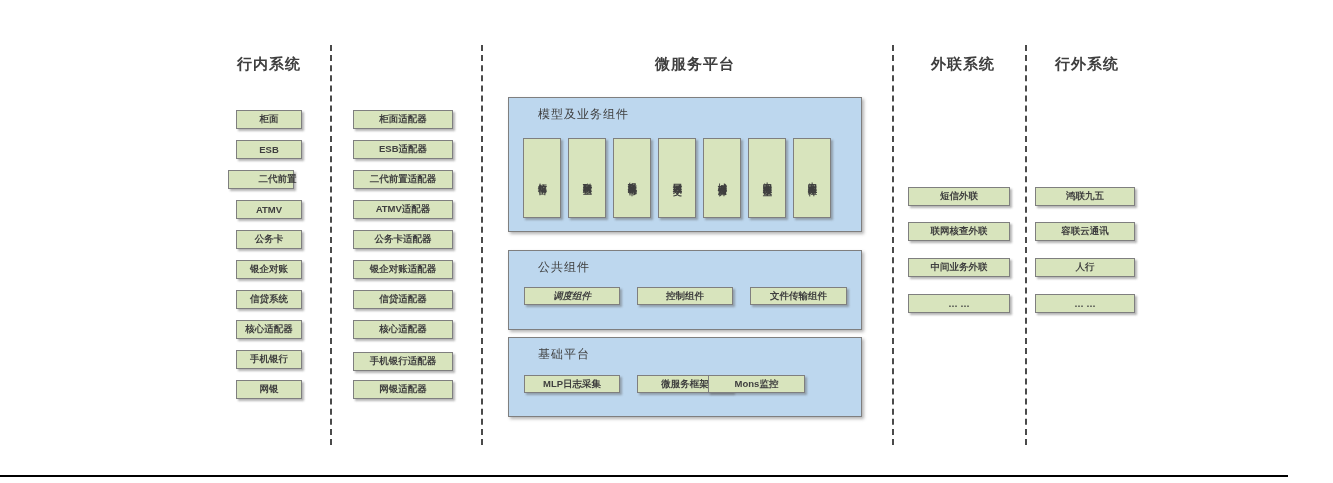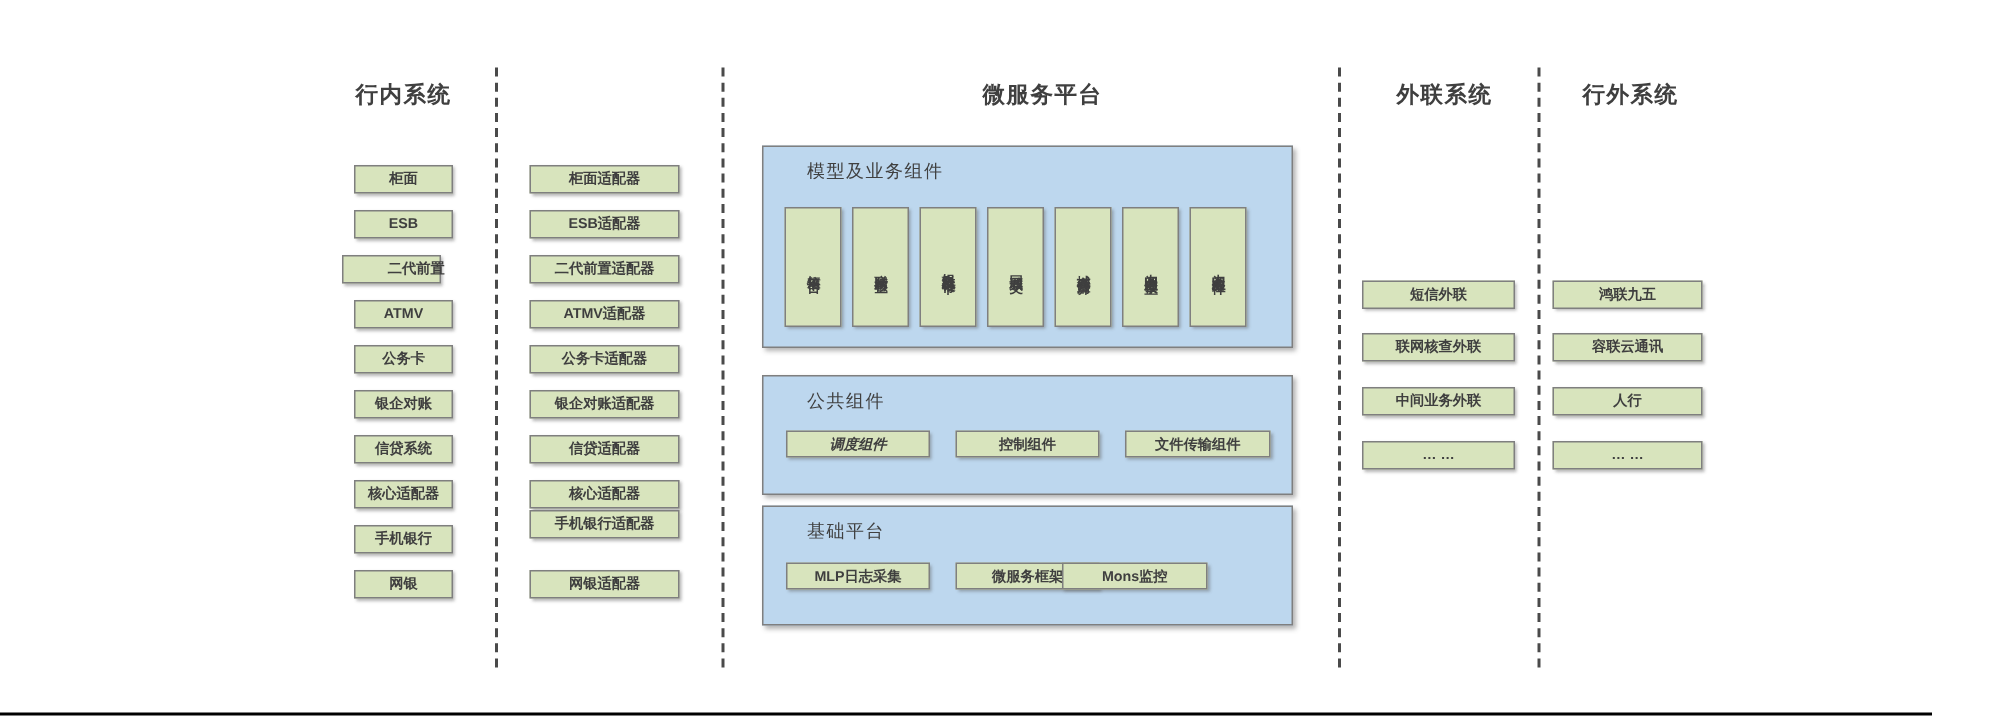--- a/index.html
+++ b/index.html
@@ -119,21 +119,21 @@
   <div class="gbox" style="left:236px; top:380px; width:66px;">网银</div>
 
   <div class="gbox" style="left:353px; top:110px; width:100px;">柜面适配器</div>
   <div class="gbox" style="left:353px; top:140px; width:100px;">ESB适配器</div>
   <div class="gbox" style="left:353px; top:170px; width:100px;">二代前置适配器</div>
   <div class="gbox" style="left:353px; top:200px; width:100px;">ATMV适配器</div>
   <div class="gbox" style="left:353px; top:230px; width:100px;">公务卡适配器</div>
   <div class="gbox" style="left:353px; top:260px; width:100px;">银企对账适配器</div>
   <div class="gbox" style="left:353px; top:290px; width:100px;">信贷适配器</div>
   <div class="gbox" style="left:353px; top:320px; width:100px;font-family:Liberation Mono, monospace;">核心适配器</div>
-  <div class="gbox" style="left:353px; top:340px; width:100px;">手机银行适配器</div>
+  <div class="gbox" style="left:353px; top:352px; width:100px;">手机银行适配器</div>
   <div class="gbox" style="left:353px; top:380px; width:100px;">网银适配器</div>
 
   <div class="panel" style="top:97px; height:135px;">
     <div class="panel-title">模型及业务组件</div>
   </div>
   <div class="vbox" style="left:523px; top:138px;">短信平台</div>
   <div class="vbox" style="left:568px; top:138px;">联网核查</div>
   <div class="vbox" style="left:613px; top:138px;">银联及银行卡</div>
   <div class="vbox" style="left:658px; top:138px;">同城票交</div>
   <div class="vbox" style="left:703px; top:138px;">城商行清算</div>

